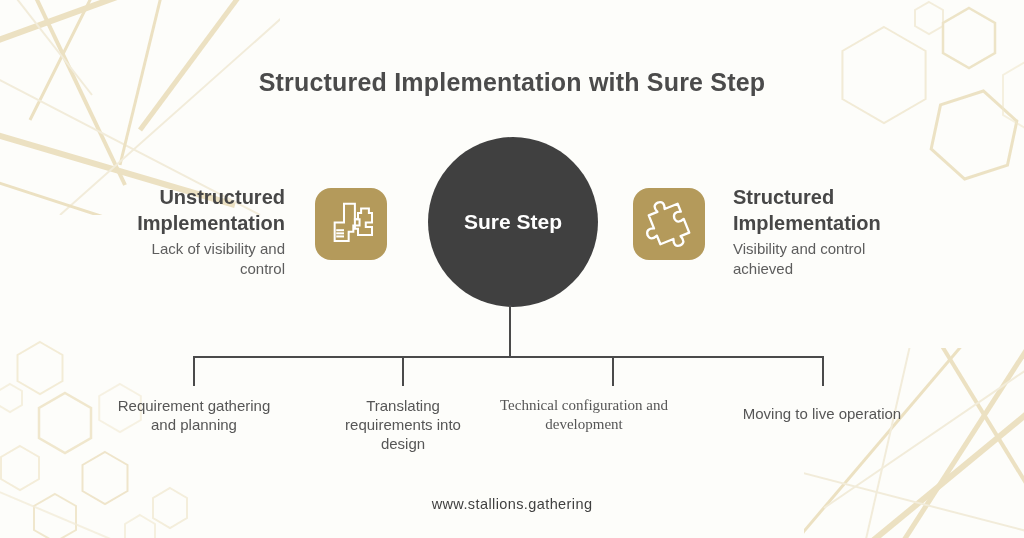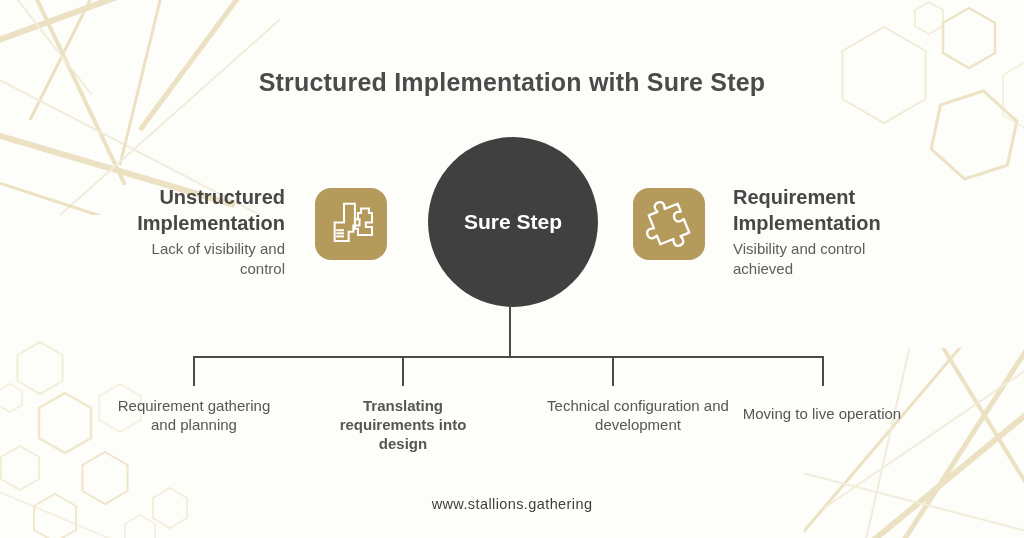--- a/index.html
+++ b/index.html
@@ -48,22 +48,22 @@
   .tick.t1{left:193px;}
   .tick.t2{left:402px;}
   .tick.t3{left:612px;}
   .tick.t4{left:822px;}
 
   .branch-label{
     position:absolute;top:396px;text-align:center;
     font-size:15px;line-height:19px;color:#565656;
   }
   .branch-label.b1{left:106px;width:176px;}
-  .branch-label.b2{left:337px;width:132px;font-weight:bold;}
-  .branch-label.b3{left:546px;width:184px;}
+  .branch-label.b2{left:337px;width:132px;}
+  .branch-label.b3{left:492px;width:184px;font-family:Liberation Serif, serif;}
   .branch-label.b4{left:707px;width:230px;margin-top:8px;}
 
   .footer{
     position:absolute;left:0;top:496px;width:1024px;text-align:center;
     font-size:14.5px;color:#3f3f3f;letter-spacing:.4px;
   }
 </style>
 </head>
 <body>
 
@@ -132,21 +132,21 @@
   <div class="center-circle">
     <span>Sure Step</span>
   </div>
 
   <div class="icon-box right">
     <svg width="56" height="56" viewBox="0 0 72 72" fill="none" stroke="#ffffff" stroke-width="3" stroke-linejoin="round">
       <path transform="rotate(-22 36 36)" d="M16,16 H28 Q24,6 33,5 Q42,6 38,16 H56 V27 Q46,23 45,32 Q46,41 56,37 V56 H44 Q48,66 39,67 Q30,66 34,56 H16 V44 Q6,48 5,39 Q6,30 16,34 Z"></path>
     </svg>
   </div>
   <div class="side-text right">
-    <div class="side-heading">Requirement Implementation</div>
+    <div class="side-heading">Structured Implementation</div>
     <div class="side-desc">Visibility and control achieved</div>
   </div>
 
   <div class="tree-line stem"></div>
   <div class="tree-line hline"></div>
   <div class="tree-line tick t1"></div>
   <div class="tree-line tick t2"></div>
   <div class="tree-line tick t3"></div>
   <div class="tree-line tick t4"></div>
 

